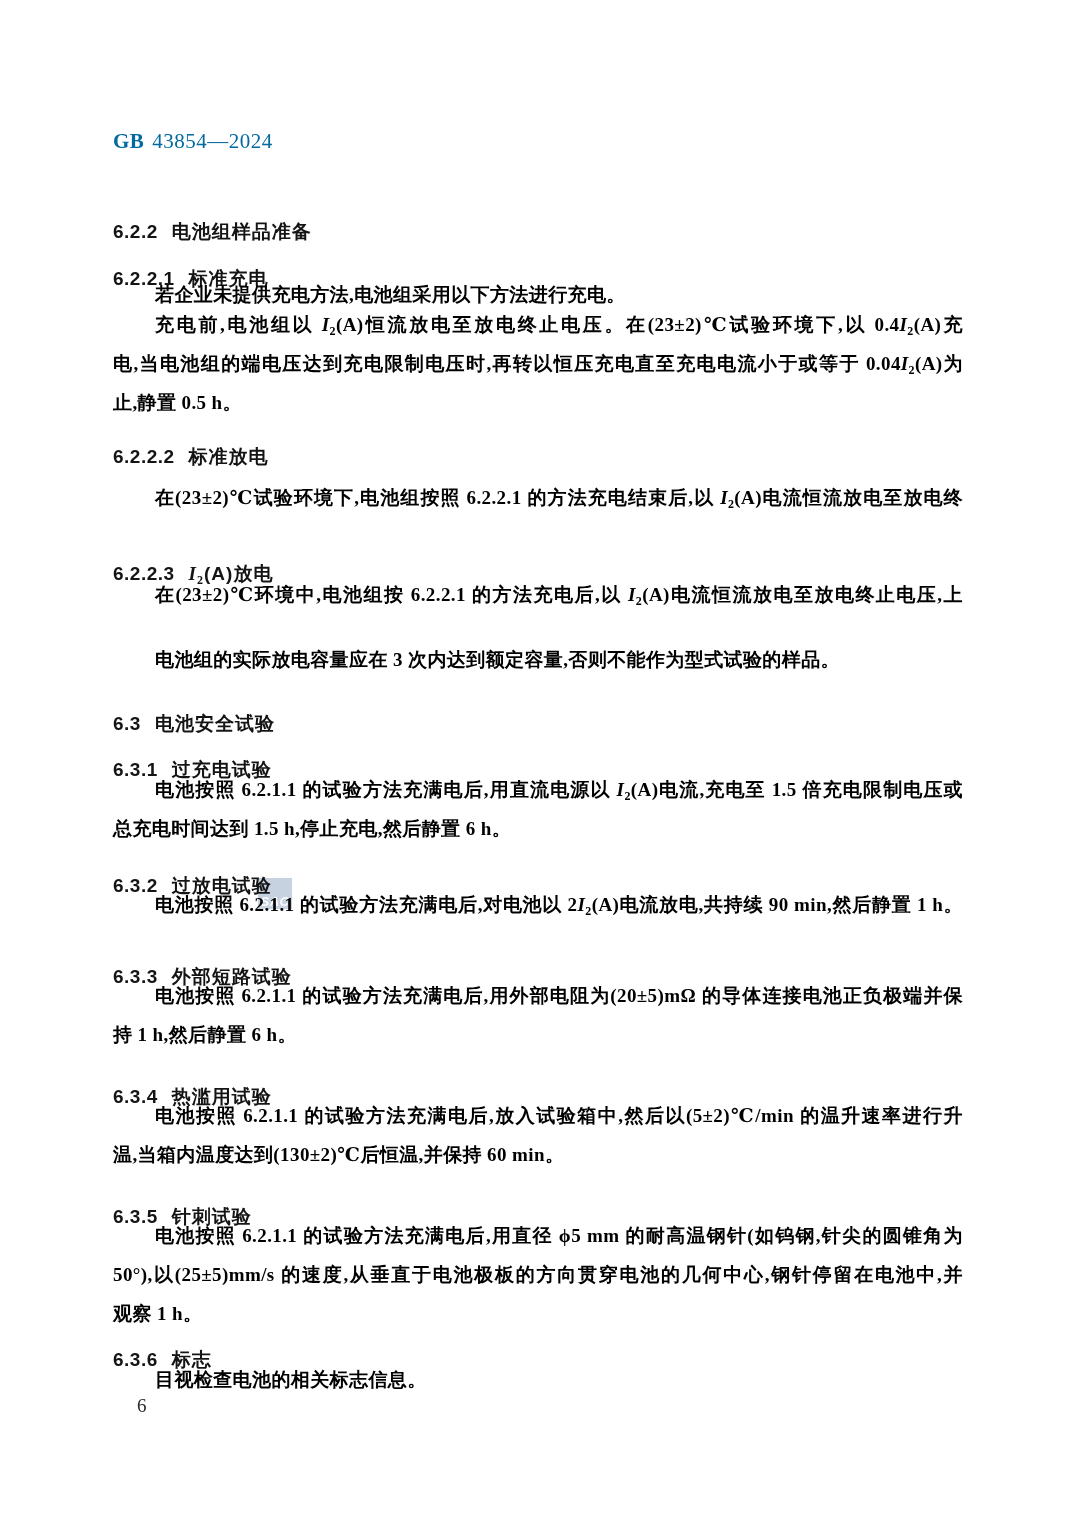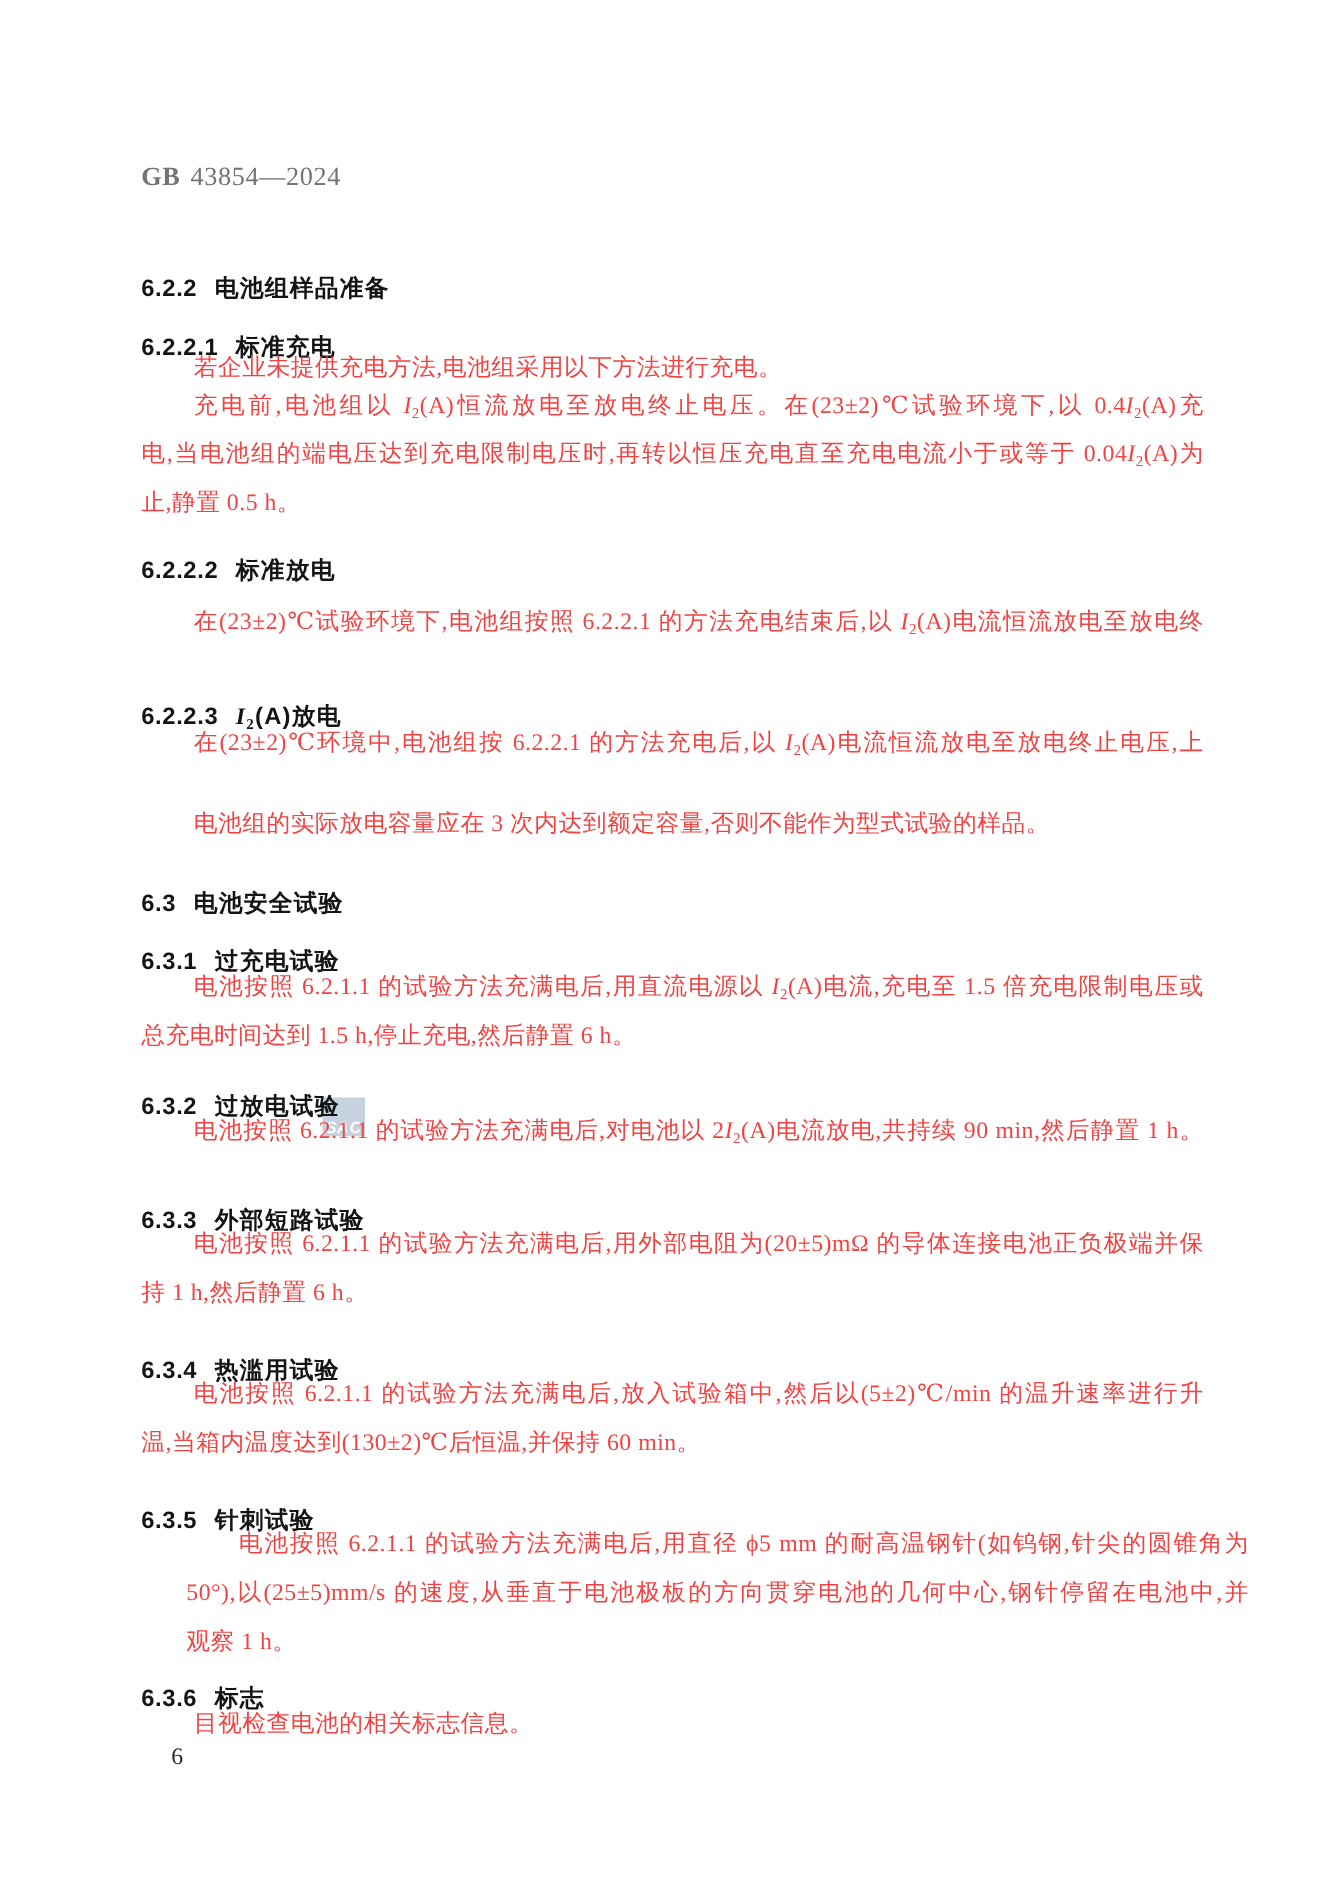--- a/index.html
+++ b/index.html
@@ -11,37 +11,38 @@
     color:#1e1e1e;
     font-family:"Liberation Serif","DejaVu Serif",serif;
   }
   .content{
     position:absolute;left:113px;top:0;width:850px;height:100%;z-index:1;
   }
   .running-head{
     position:absolute;left:0;top:129px;
     font-size:21px;letter-spacing:0.5px;
     font-family:"Liberation Serif","DejaVu Serif",serif;
-    color:#737373;
+    color:#0369a1;
   }
   .running-head .gb{font-weight:700;margin-right:8px;}
   .heading{
     position:absolute;left:0;
     font-family:"Liberation Sans","DejaVu Sans",sans-serif;
     font-weight:700;font-size:19px;line-height:22px;
     color:#141414;letter-spacing:1px;margin-top:22px;
   }
   .heading .hnum{margin-right:14px;letter-spacing:0.5px;}
   .para{position:absolute;left:0;width:850px;}
   .pline{
     width:850px;height:39px;line-height:39px;
     font-size:19px;letter-spacing:0.4px;
     white-space:nowrap;
     text-align:justify;text-align-last:left;
-    color:#ef4444;
+    color:#000000;
+    font-weight:bold;
   }
   .pline.full{text-align-last:justify;}
   .pline.first{text-indent:42px;}
   .vI{font-style:italic;font-family:"Liberation Serif","DejaVu Serif",serif;}
   .vI sub{font-size:12px;vertical-align:-4px;font-style:normal;}
   .hd .vI{font-weight:700;}
   .page-number{
     position:absolute;left:137px;top:1394px;
     font-size:19px;line-height:24px;color:#2a2a2a;z-index:1;
   }
@@ -104,21 +105,21 @@
         <div class="para" style="top: 976px;">
           <div class="pline full first">电池按照 6.2.1.1 的试验方法充满电后,用外部电阻为(20±5)mΩ 的导体连接电池正负极端并保</div>
           <div class="pline">持 1 h,然后静置 6 h。</div>
         </div>
         <div class="heading hd" style="top: 1064px;"><span class="hnum">6.3.4</span><span class="htitle">热滥用试验</span></div>
         <div class="para" style="top: 1096px;">
           <div class="pline full first">电池按照 6.2.1.1 的试验方法充满电后,放入试验箱中,然后以(5±2)℃/min 的温升速率进行升</div>
           <div class="pline">温,当箱内温度达到(130±2)℃后恒温,并保持 60 min。</div>
         </div>
         <div class="heading hd" style="top: 1184px;"><span class="hnum">6.3.5</span><span class="htitle">针刺试验</span></div>
-        <div class="para" style="top: 1216px; margin-left: 36px;">
+        <div class="para" style="top: 1216px;">
           <div class="pline full first">电池按照 6.2.1.1 的试验方法充满电后,用直径 ϕ5 mm 的耐高温钢针(如钨钢,针尖的圆锥角为</div>
           <div class="pline full">50°),以(25±5)mm/s 的速度,从垂直于电池极板的方向贯穿电池的几何中心,钢针停留在电池中,并</div>
           <div class="pline">观察 1 h。</div>
         </div>
         <div class="heading hd" style="top: 1327px;"><span class="hnum">6.3.6</span><span class="htitle">标志</span></div>
         <div class="para" style="top: 1360px;">
           <div class="pline first">目视检查电池的相关标志信息。</div>
         </div>
       </div>
   </div>

